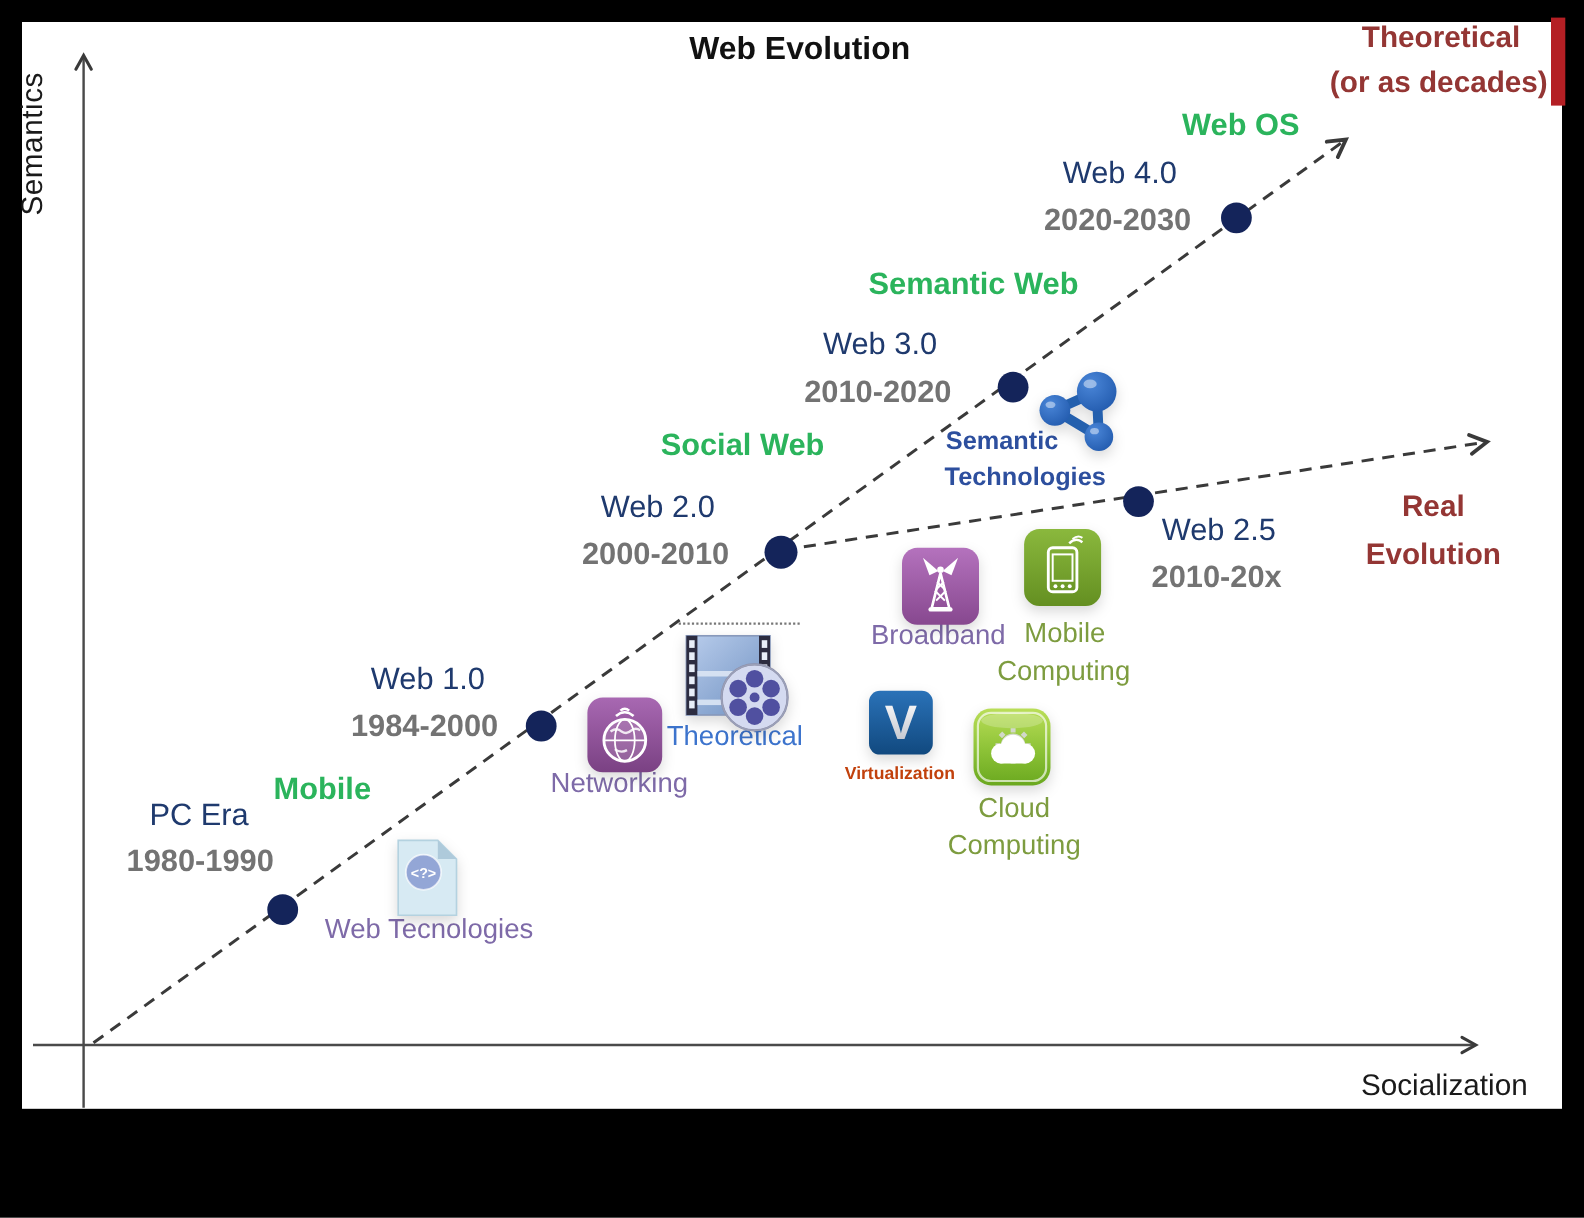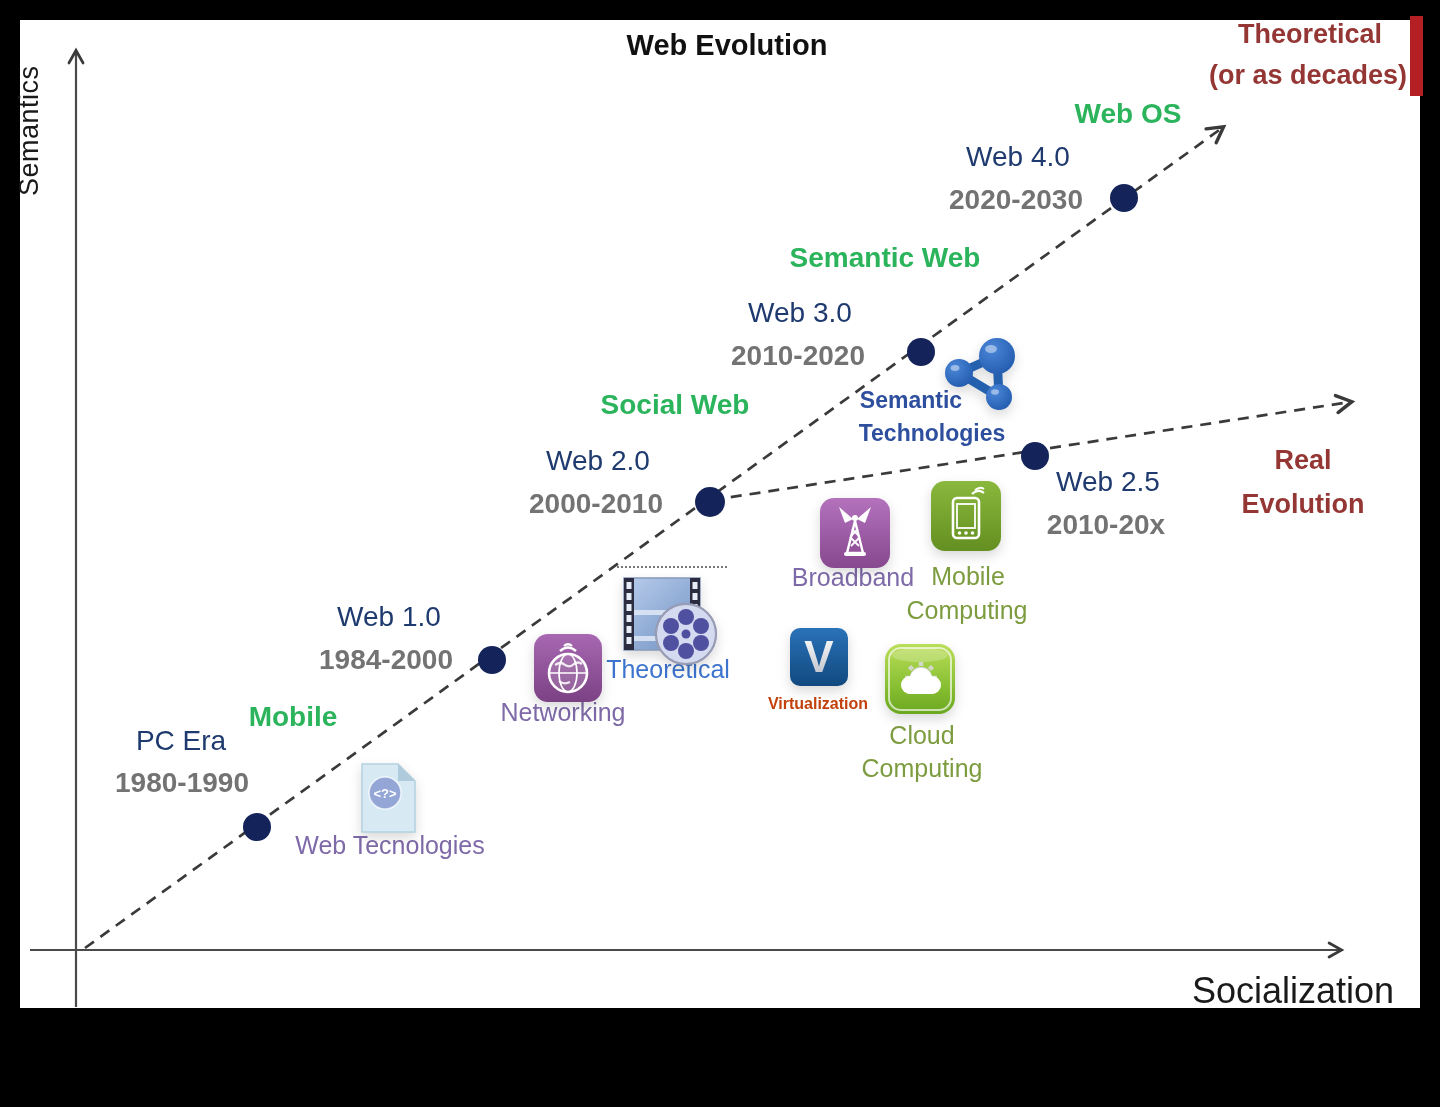--- a/index.html
+++ b/index.html
@@ -10,21 +10,21 @@
   #canvas{
     position:absolute;left:20px;top:20px;width:1400px;height:988px;background:#ffffff;
   }
   #overlay{position:absolute;left:0;top:0;width:1440px;height:1107px;pointer-events:none;}
   .lbl{position:absolute;transform:translateX(-50%);white-space:nowrap;line-height:1.05;}
   .era-name{color:#1f3a6e;font-size:28px;font-weight:400;}
   .era-years{color:#737373;font-size:28px;font-weight:700;}
   .phase{color:#2bb45c;font-size:28px;font-weight:600;}
   .title{color:#111;font-size:29px;font-weight:700;}
   .annot{color:#943634;font-size:27px;font-weight:600;}
-  .axis-lbl{color:#1a1a1a;font-size:36px;font-weight:400;}
+  .axis-lbl{color:#1a1a1a;font-size:27px;font-weight:400;margin-left:20px;}
   .tech-purple{color:#7e6aa8;font-size:25px;font-weight:400;}
   .tech-olive{color:#7d9c3f;font-size:25px;font-weight:400;}
   .tech-blue{color:#3d74cd;font-size:25px;font-weight:400;}
   .tech-navy{color:#2d4f9e;font-size:23px;font-weight:600;}
   .tech-gray{color:#c2410c;font-size:16px;font-weight:700;}
   .y-axis-label{
     position:absolute;left:14px;top:26px;height:170px;
     writing-mode:vertical-rl;transform:rotate(180deg);
     color:#1a1a1a;font-size:27px;font-weight:400;letter-spacing:0.5px;
   }

